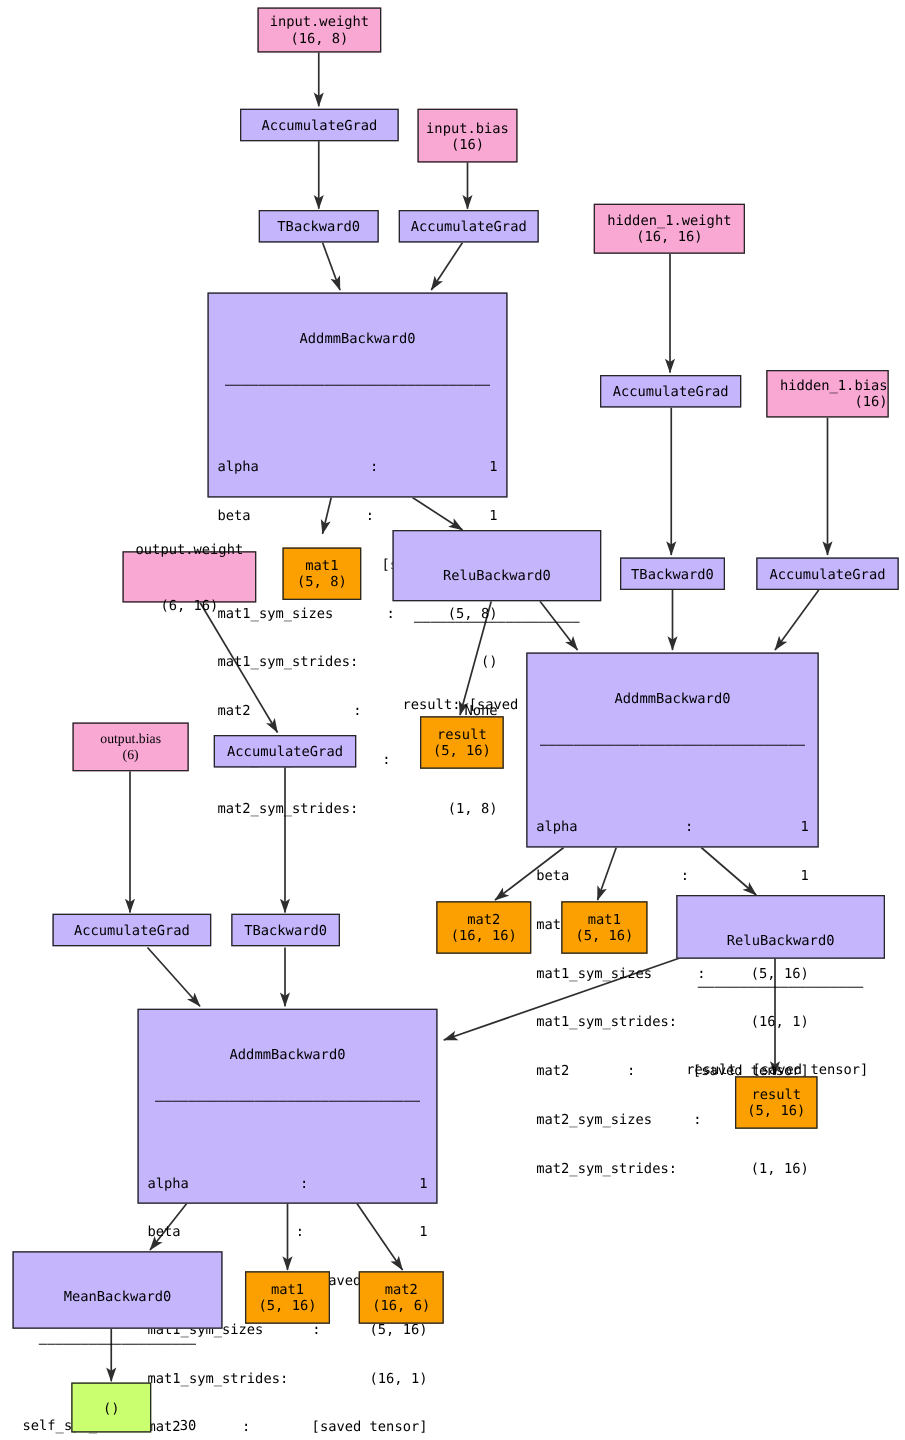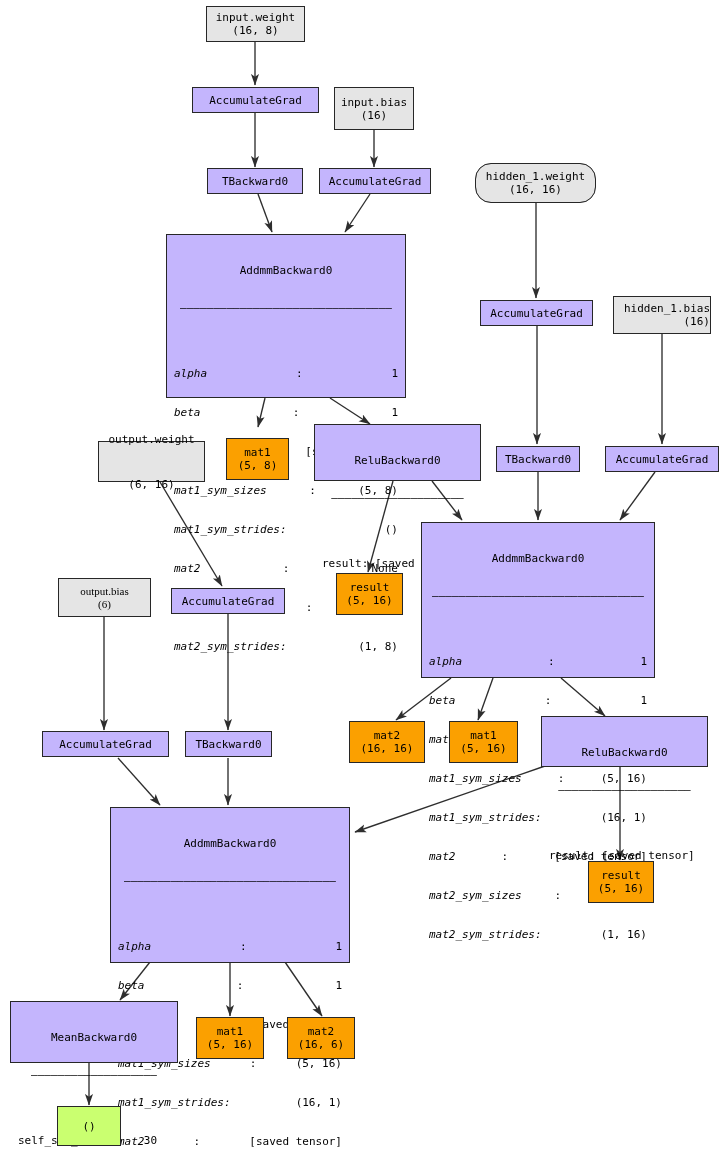--- a/index.html
+++ b/index.html
@@ -28,21 +28,21 @@
     box-sizing: border-box;
     border: 1px solid #3c3c3c;
     outline: 1px solid rgba(0,0,0,0.35);
     outline-offset: -1px;
     font-size: 11px;
     line-height: 13px;
     color: #000000;
     padding: 0;
     white-space: pre;
   }
-  .node.param  { background: #e5e5e5; }
+  .node.param  { background: #f9a8d4; }
   .node.tensor { background: #fba000; }
   .node.op     { background: #c4b5fd; }
   .node.output { background: #caff70; }
 
   .node-simple {
     display: flex;
     flex-direction: column;
     align-items: center;
     justify-content: center;
     text-align: center;
@@ -59,21 +59,21 @@
     margin-bottom: 1px;
   }
   .attr-table {
     padding: 0 7px 4px 7px;
   }
   .attr-row {
     display: flex;
     justify-content: space-between;
     line-height: 13px;
   }
-  .attr-key   { text-align: left; font-style: italic; }
+  .attr-key   { text-align: left; }
   .attr-colon { padding: 0 2px; }
   .attr-val   { text-align: right; }
 
   .mb-row { display: block; line-height: 14px; }
 </style>
 </head>
 <body>
 
 <div id="graph-canvas">
 
@@ -158,21 +158,21 @@
   </div>
 
   <div class="node op node-simple" style="left:207px; top:168px; width:96px; height:26px;">
     <span>TBackward0</span>
   </div>
 
   <div class="node op node-simple" style="left:319px; top:168px; width:112px; height:26px;">
     <span>AccumulateGrad</span>
   </div>
 
-  <div class="node param node-simple" style="left:475px; top:163px; width:121px; height:40px;border-radius:16px;">
+  <div class="node param node-simple" style="left:475px; top:163px; width:121px; height:40px;">
     <span>hidden_1.weight</span>
     <span>(16, 16)</span>
   </div>
 
   <div class="node op" style="left:166px; top:234px; width:240px; height:164px;">
     <div class="node-title">AddmmBackward0</div>
     <div class="node-rule">————————————————————————————————</div>
     <div class="attr-table">
       <div class="attr-row">
         <span class="attr-key">alpha</span>

